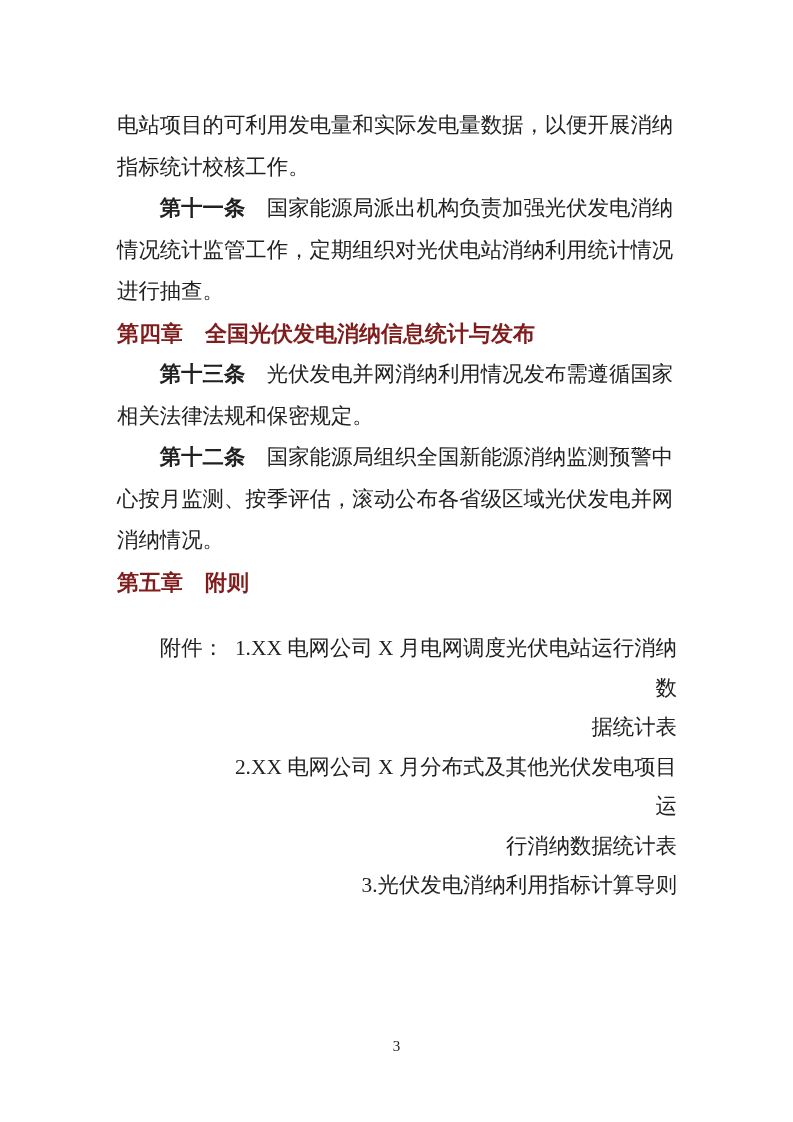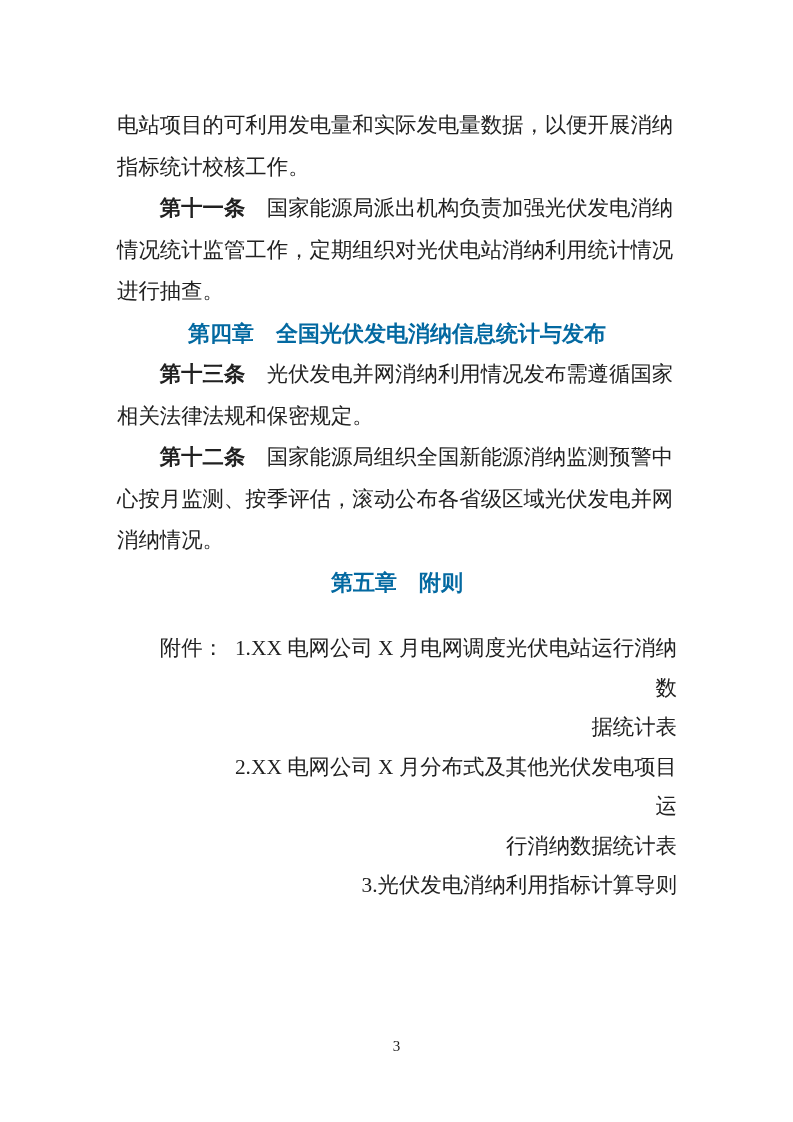--- a/index.html
+++ b/index.html
@@ -28,22 +28,21 @@
   .article-label{
     font-family:Liberation Sans, sans-serif;
     font-weight:700;
   }
   .chapter{
     margin:0;
     font-family:"Liberation Sans","DejaVu Sans",sans-serif;
     font-weight:700;
     font-size:22px;
     line-height:41.5px;
-    text-align:center;
-    color:#0369a1;
+    color:#7f1d1d;
   }
   .attachment{
     display:flex;
     margin-top:26px;
     line-height:39.5px;
   }
   .att-label{
     margin-left:2em;
     white-space:nowrap;
     flex:0 0 auto;

